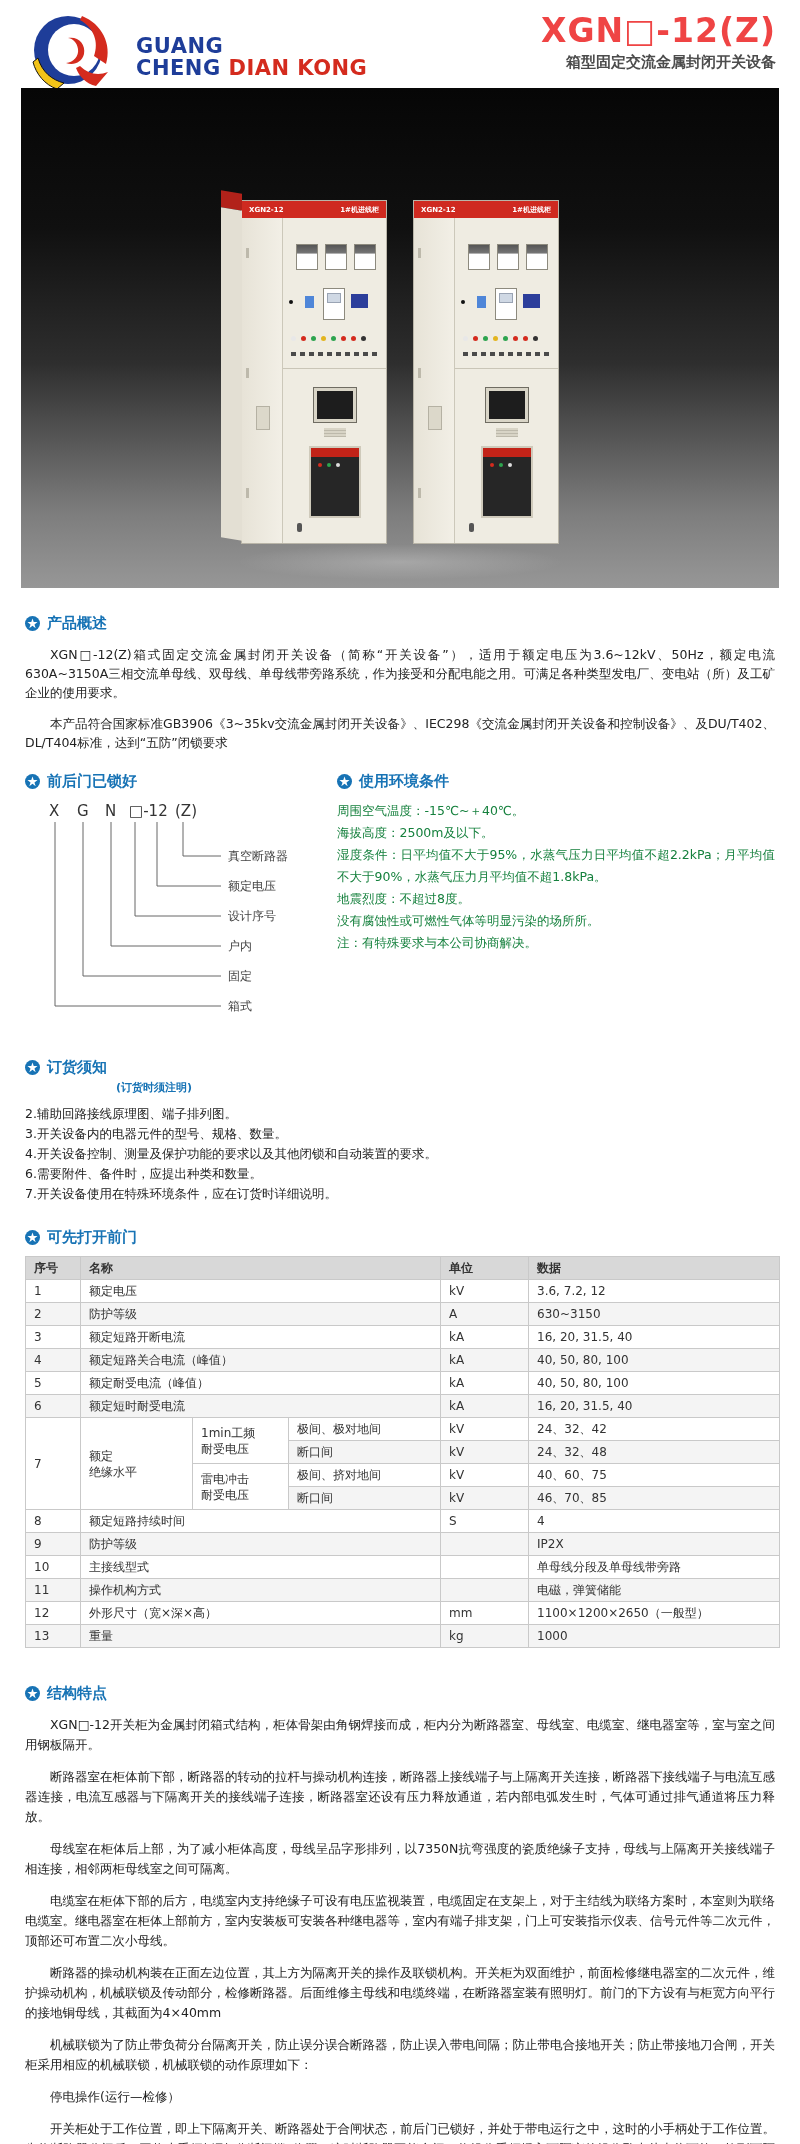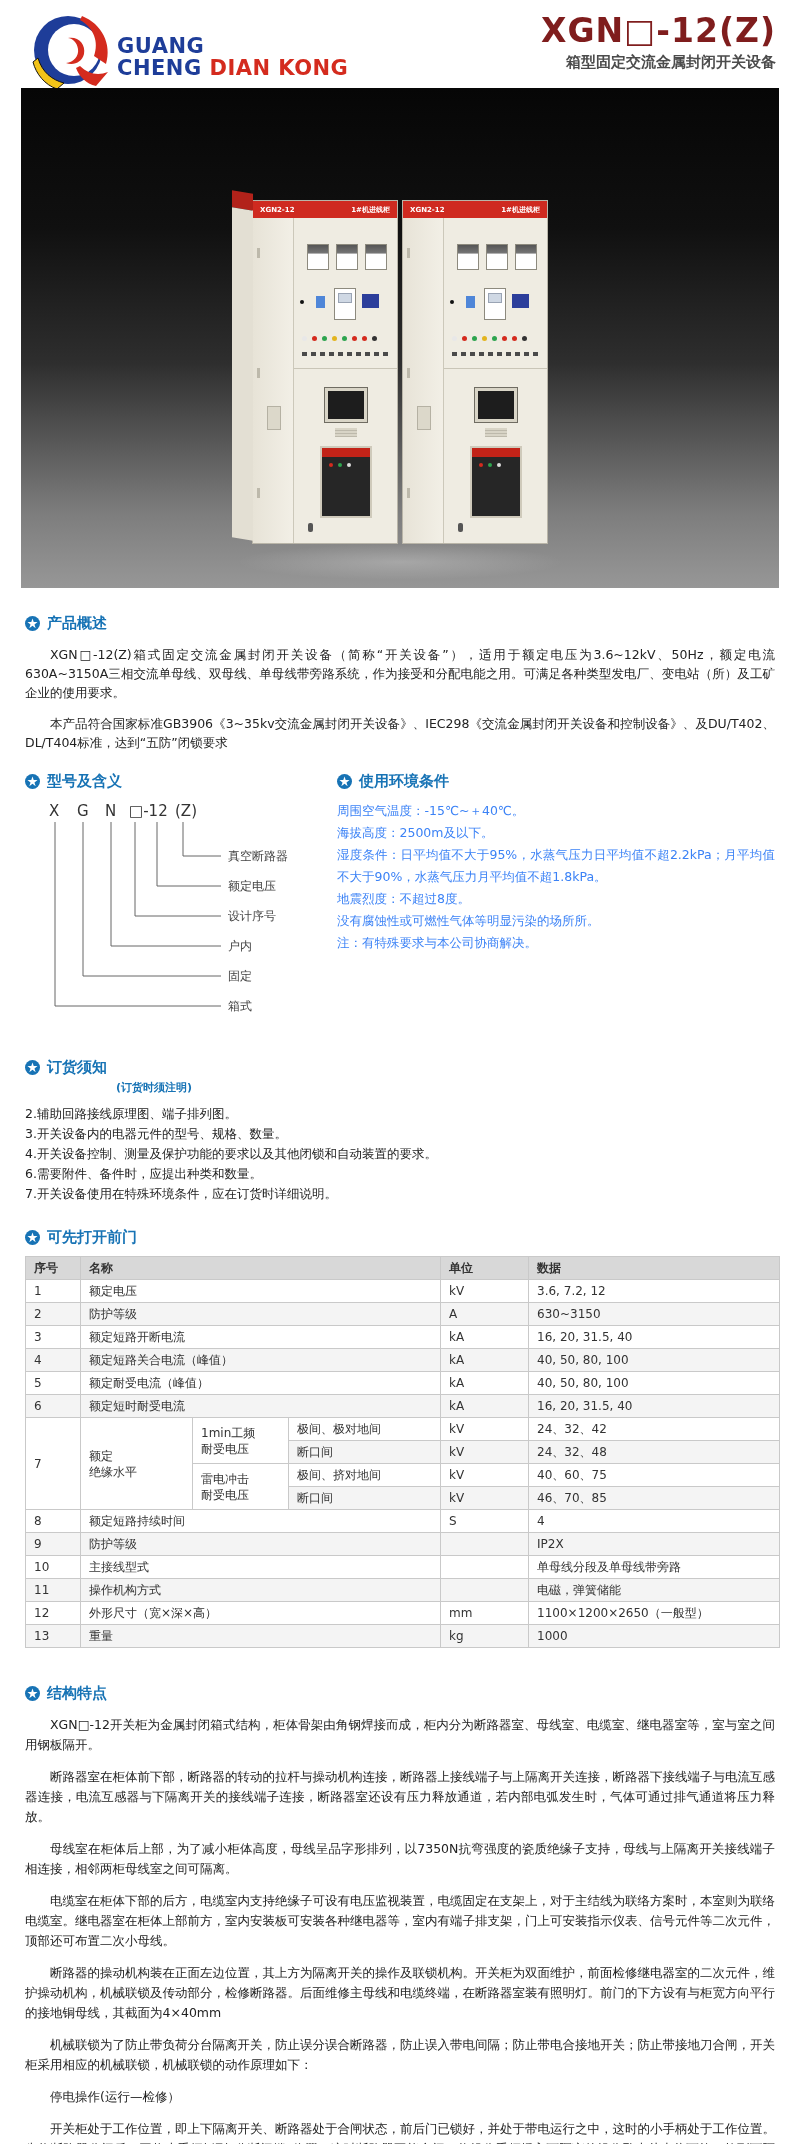--- a/index.html
+++ b/index.html
@@ -1,33 +1,33 @@
 <!DOCTYPE html>
 <html><head>
 <meta charset="utf-8">
 <style>
   html,body{margin:0;padding:0;background:#fff;}
   body{width:800px;height:2144px;overflow:hidden;font-family:"DejaVu Sans","Liberation Sans",sans-serif;color:#222;}
   .page{width:800px;height:2144px;position:relative;background:#fff;}
 
   
   .header{height:86px;display:flex;justify-content:space-between;align-items:flex-start;padding:10px 24px 0 24px;box-sizing:border-box;}
-  .brand{display:flex;align-items:center;gap:1px;}
+  .brand{display:flex;align-items:center;gap:20px;}
   .brand-text{line-height:1.05;font-weight:bold;font-size:21px;letter-spacing:.5px;margin-top:14px;}
   .brand-blue{color:#1e3d99;}
   .brand-red{color:#d42b1e;}
   .title-block{text-align:right;margin-top:4px;}
-  .title{font-size:33px;font-weight:bold;color:#7f1d1d;letter-spacing:1px;line-height:1.05;}
+  .title{font-size:33px;font-weight:bold;color:#ef4444;letter-spacing:1px;line-height:1.05;}
   .subtitle{font-size:15px;font-weight:bold;color:#4c4c4c;margin-top:4px;}
 
   
   .photo{height:500px;margin:2px 21px 0;background:linear-gradient(180deg,#060606 0%,#101010 28%,#2e2e2e 55%,#7d7d7d 85%,#979797 100%);position:relative;overflow:hidden;}
   .photo::after{content:"";position:absolute;left:50%;transform:translateX(-50%);bottom:8px;width:330px;height:36px;background:radial-gradient(ellipse at center,rgba(255,255,255,.22),rgba(255,255,255,0) 70%);}
   .cabinets{position:absolute;left:50%;top:112px;transform:translateX(-50%);display:flex;}
-  .cabinet{width:146px;height:344px;background:#efece2;border:1px solid #b9b5a8;margin:0 2px;position:relative;box-sizing:border-box;}
+  .cabinet{width:146px;height:344px;background:#efece2;border:1px solid #b9b5a8;margin:0 13px;position:relative;box-sizing:border-box;}
   .side-panel{position:absolute;left:-21px;top:8px;width:21px;height:330px;background:#e3dfd3;transform:skewY(9deg);}
   .side-banner{position:absolute;left:-21px;top:-9px;width:21px;height:17px;background:#b2221a;transform:skewY(9deg);}
   .cab-banner{height:17px;background:#cf2a20;display:flex;align-items:center;justify-content:space-between;padding:0 7px;color:#fff;font-size:7px;font-weight:bold;white-space:nowrap;}
   .cab-body{display:flex;height:325px;}
   .cab-left{width:40px;border-right:1px solid #ccc8ba;background:linear-gradient(90deg,#e7e3d7,#f2efe6);position:relative;}
   .cab-left .hinge{position:absolute;left:4px;width:3px;height:10px;background:#bdb9ab;}
   .cab-left .latch{position:absolute;left:14px;top:188px;width:12px;height:22px;background:#dcd8ca;border:1px solid #b5b1a3;}
   .cab-right{flex:1;position:relative;}
   .meters{position:absolute;top:26px;left:13px;display:flex;gap:7px;}
   .meter{width:20px;height:24px;background:linear-gradient(180deg,#555 0%,#777 35%,#fff 36%);border:1px solid #8d8a7e;}
@@ -57,21 +57,21 @@
   .sec-icon::after{content:"";position:absolute;inset:2px;background:#fff;
     clip-path:polygon(50% 4%,61% 37%,96% 37%,68% 58%,79% 93%,50% 71%,21% 93%,32% 58%,4% 37%,39% 37%);}
   .sec-note{font-size:11px;font-weight:bold;color:#1773b5;margin-left:2px;margin-top:40px;}
 
   
   .sec-overview{margin:26px 25px 0;}
   .body-p{font-size:12.5px;line-height:19px;color:#222;text-align:justify;text-indent:2em;margin:12px 0 4px 0;}
   .two-col{display:flex;margin:20px 25px 0;}
   .model-col{width:312px;flex:0 0 auto;}
   .env-col{flex:1;}
-  .env-line{font-size:12.5px;line-height:22px;color:#3b82f6;text-align:justify;}
+  .env-line{font-size:12.5px;line-height:22px;color:#15803d;text-align:justify;}
   .model-svg text{font-size:15px;fill:#333;font-family:"DejaVu Sans","Liberation Sans",sans-serif;}
   .model-svg text.mm-label{font-size:12px;fill:#444;}
   .mm-line{fill:none;stroke:#666;stroke-width:1;}
 
   .sec-ordering{margin:12px 25px 0;}
   .order-item{font-size:12.5px;line-height:20px;color:#222;}
 
   
   .sec-params{margin:24px 25px 0;}
   table.params{border-collapse:collapse;width:754px;table-layout:fixed;font-size:12px;color:#333;}
@@ -248,21 +248,21 @@
       <span>产品概述</span>
     </div>
     <p class="body-p">XGN□-12(Z)箱式固定交流金属封闭开关设备（简称“开关设备”），适用于额定电压为3.6~12kV、50Hz，额定电流630A~3150A三相交流单母线、双母线、单母线带旁路系统，作为接受和分配电能之用。可满足各种类型发电厂、变电站（所）及工矿企业的使用要求。</p>
     <p class="body-p">本产品符合国家标准GB3906《3~35kv交流金属封闭开关设备》、IEC298《交流金属封闭开关设备和控制设备》、及DU/T402、DL/T404标准，达到“五防”闭锁要求</p>
   </div>
 
   <div class="two-col">
     <div class="model-col">
       <div class="sec-head">
         <span class="sec-icon"></span>
-        <span>型号及含义</span>
+        <span>前后门已锁好</span>
       </div>
       <svg class="model-svg" width="312" height="224" viewBox="0 0 312 224">
         <text x="24" y="16">X</text>
         <text x="52" y="16">G</text>
         <text x="80" y="16">N</text>
         <text x="104" y="16">□-12</text>
         <text x="150" y="16">(Z)</text>
         <path class="mm-line" d="M158 22 V56 H196"></path>
         <path class="mm-line" d="M132 22 V86 H196"></path>
         <path class="mm-line" d="M110 22 V116 H196"></path>

